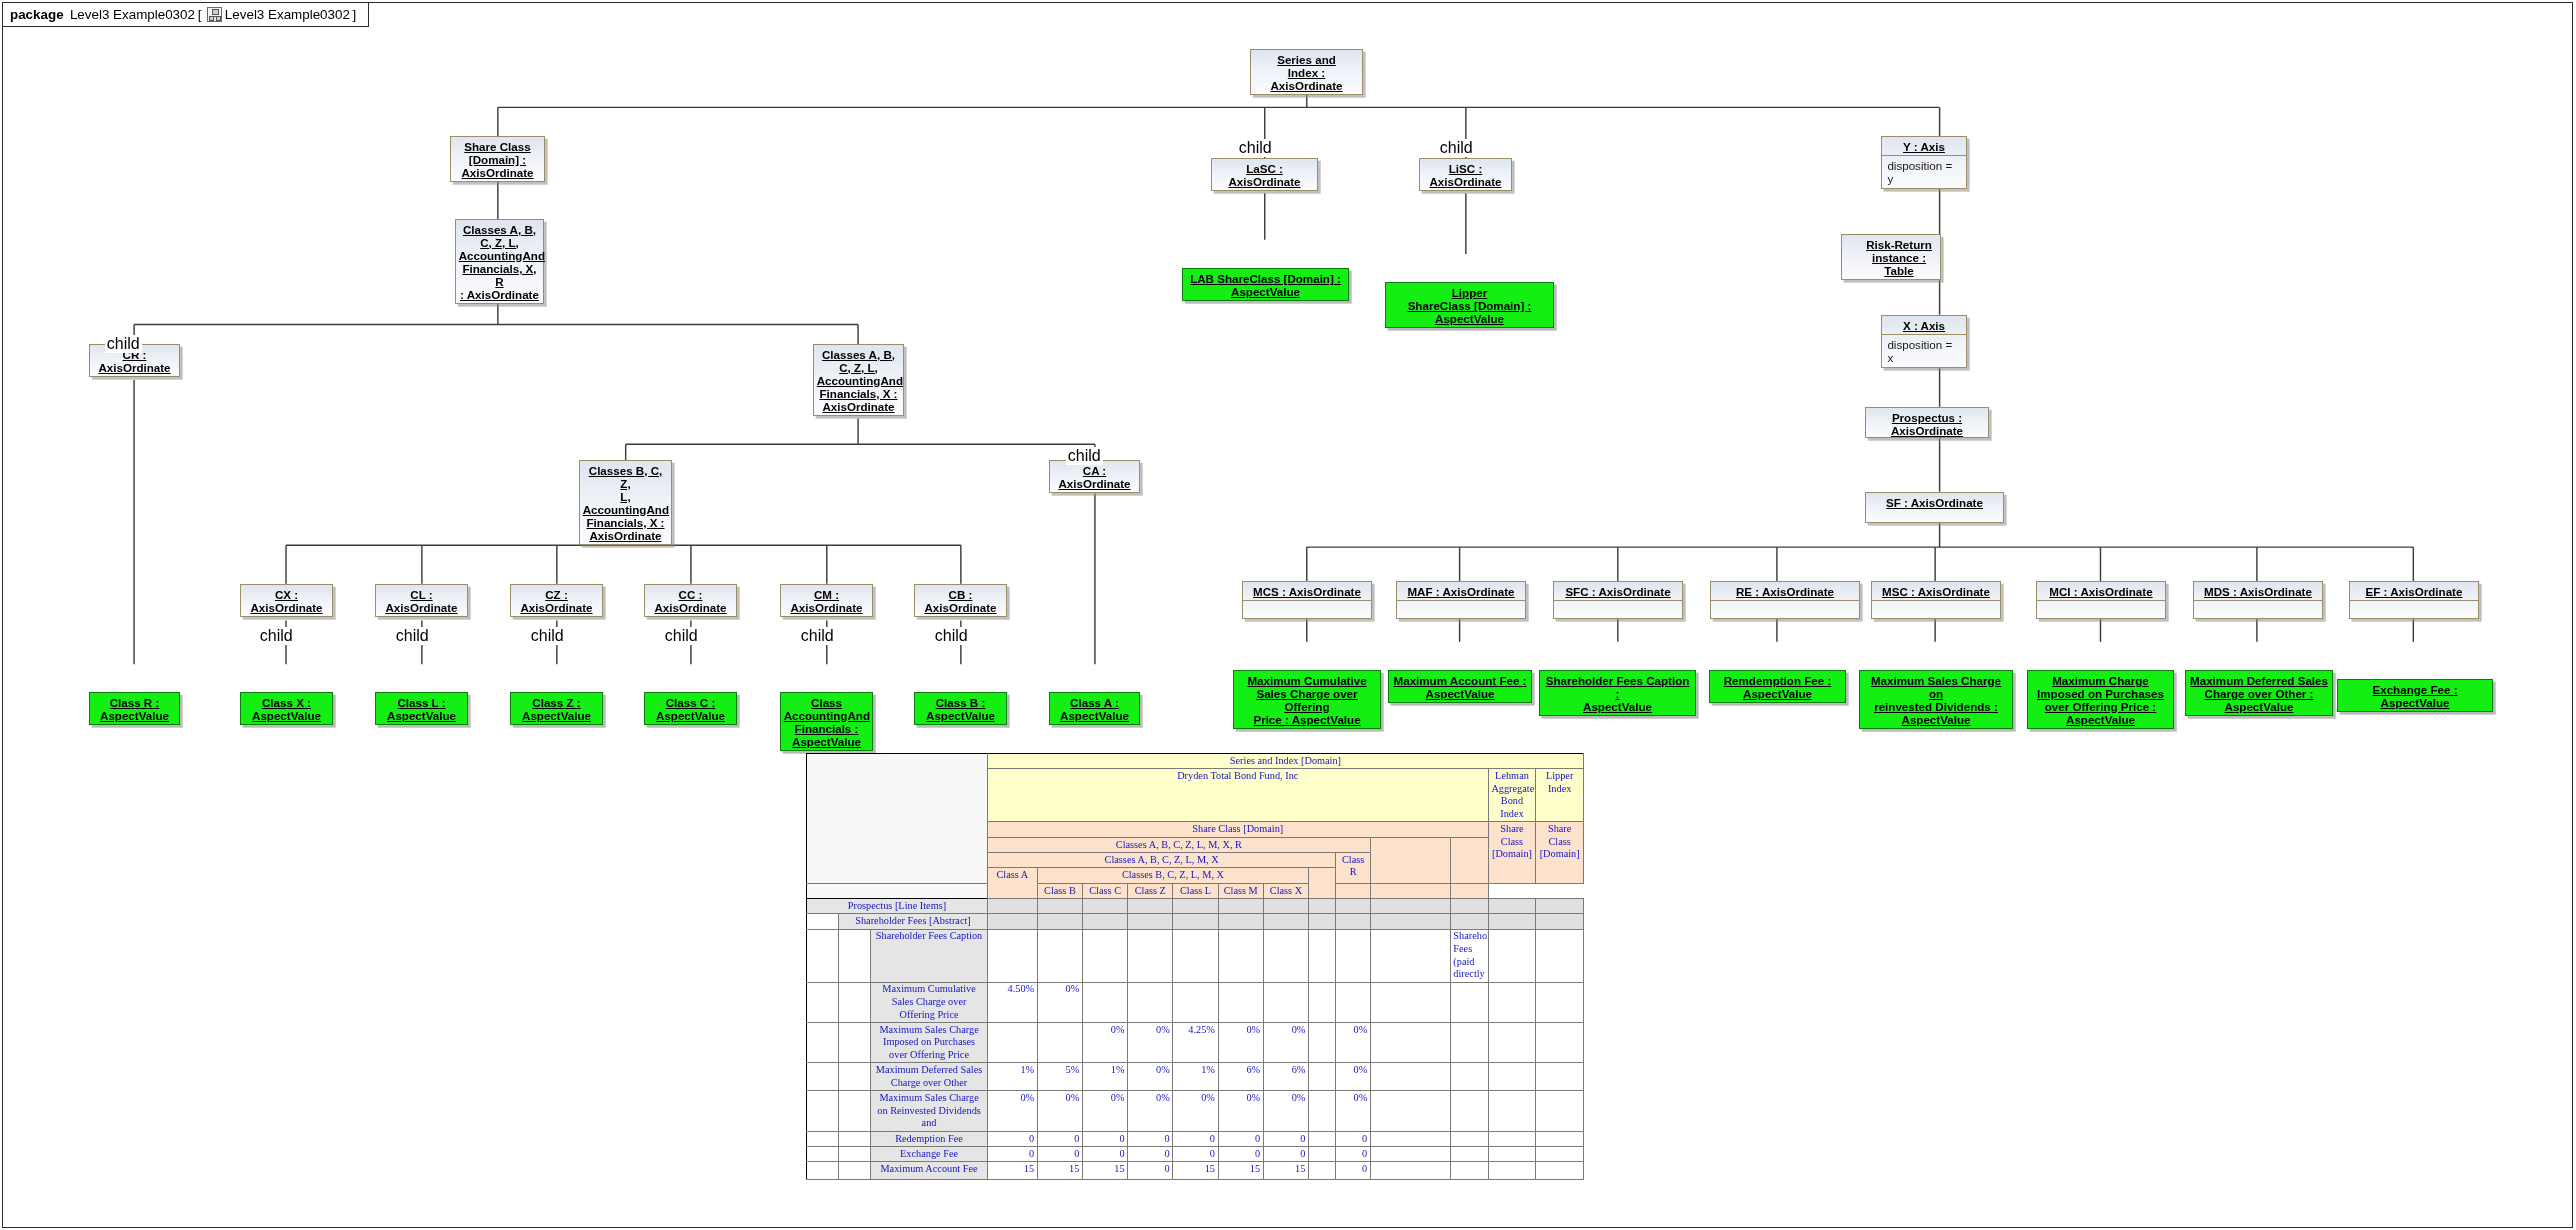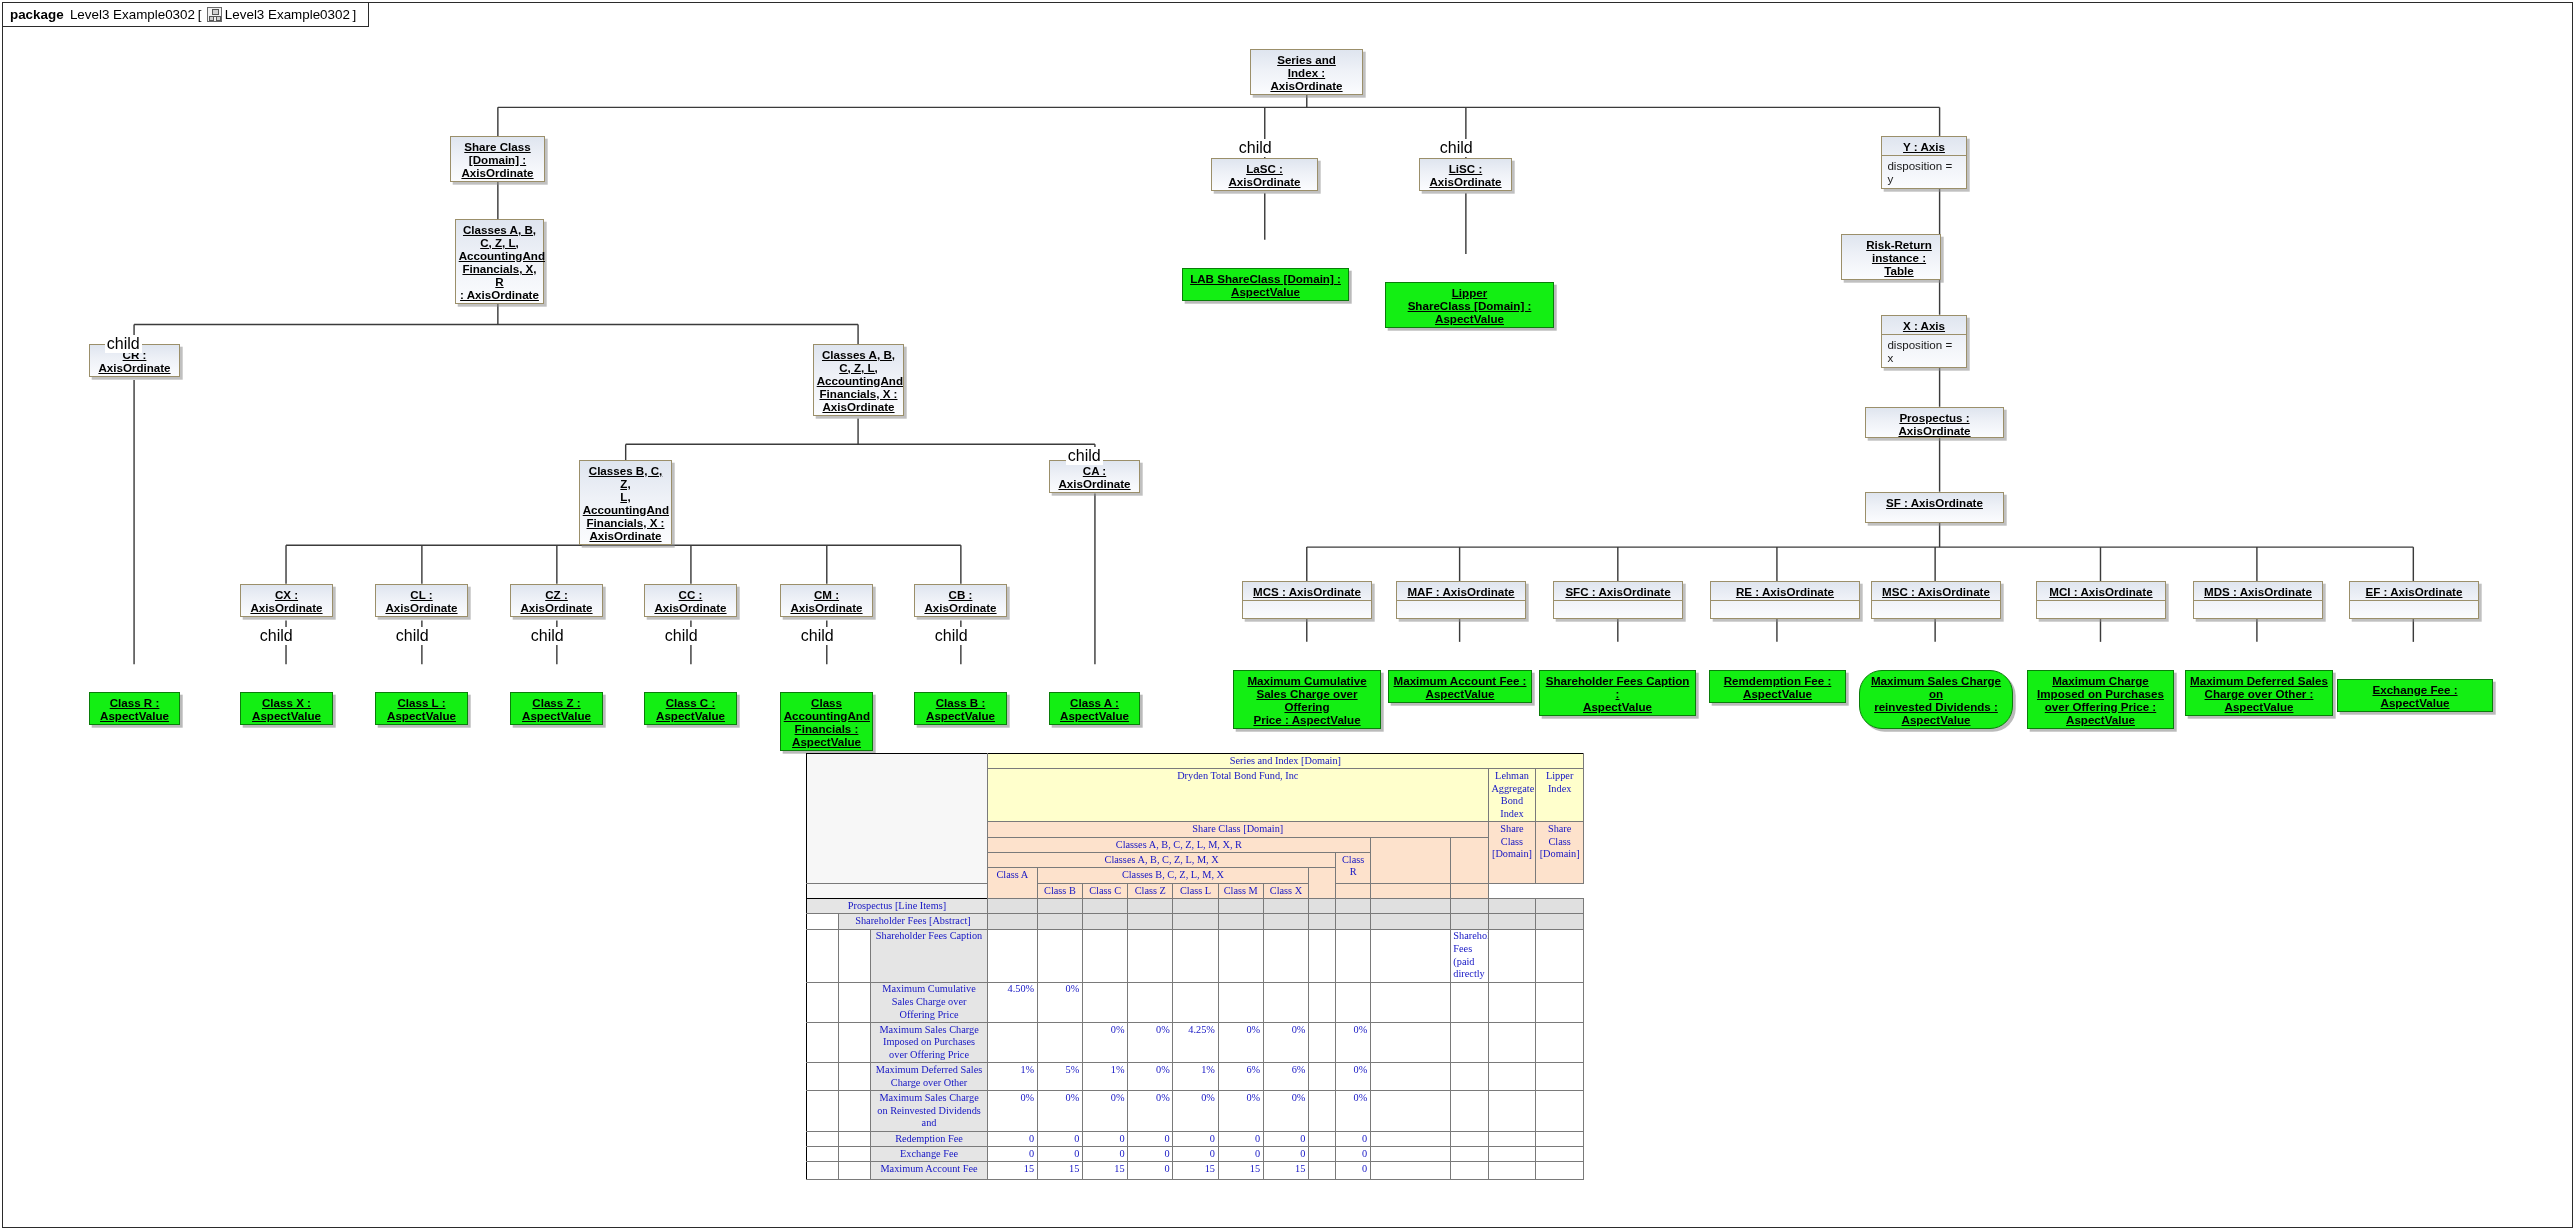--- a/index.html
+++ b/index.html
@@ -357,21 +357,21 @@
   <div class="node" style="left:1841px; top:234px; width:100px;padding-left:16px;">
     <span class="title">Risk-Return
 instance : Table</span>
   </div>
 
   <div class="node compart" style="left:1881px; top:315px; width:86px;">
     <span class="title">X : Axis</span>
     <span class="attr">disposition = x</span>
   </div>
 
-  <div class="node" style="left:1865px; top:407px; width:139px; height:31px;">
+  <div class="node" style="left:1865px; top:407px; width:124px; height:31px;">
     <span class="title">Prospectus : AxisOrdinate</span>
   </div>
 
   <div class="node" style="left:1865px; top:492px; width:139px; height:31px;">
     <span class="title">SF : AxisOrdinate</span>
   </div>
 
   <div class="node compart" style="left:1242px; top:581px; width:130px; height:38px;">
     <span class="title">MCS : AxisOrdinate</span>
   </div>
@@ -452,21 +452,21 @@
 AspectValue</span>
   </div>
   <div class="node green" style="left:1539px; top:642px; width:157px;">
     <span class="title">Shareholder Fees Caption :
 AspectValue</span>
   </div>
   <div class="node green" style="left:1709px; top:642px; width:137px;">
     <span class="title">Remdemption Fee :
 AspectValue</span>
   </div>
-  <div class="node green" style="left:1859px; top:642px; width:154px;border-radius:23px;">
+  <div class="node green" style="left:1859px; top:642px; width:154px;">
     <span class="title">Maximum Sales Charge on
 reinvested Dividends :
 AspectValue</span>
   </div>
   <div class="node green" style="left:2027px; top:642px; width:147px;">
     <span class="title">Maximum Charge
 Imposed on Purchases
 over Offering Price :
 AspectValue</span>
   </div>

